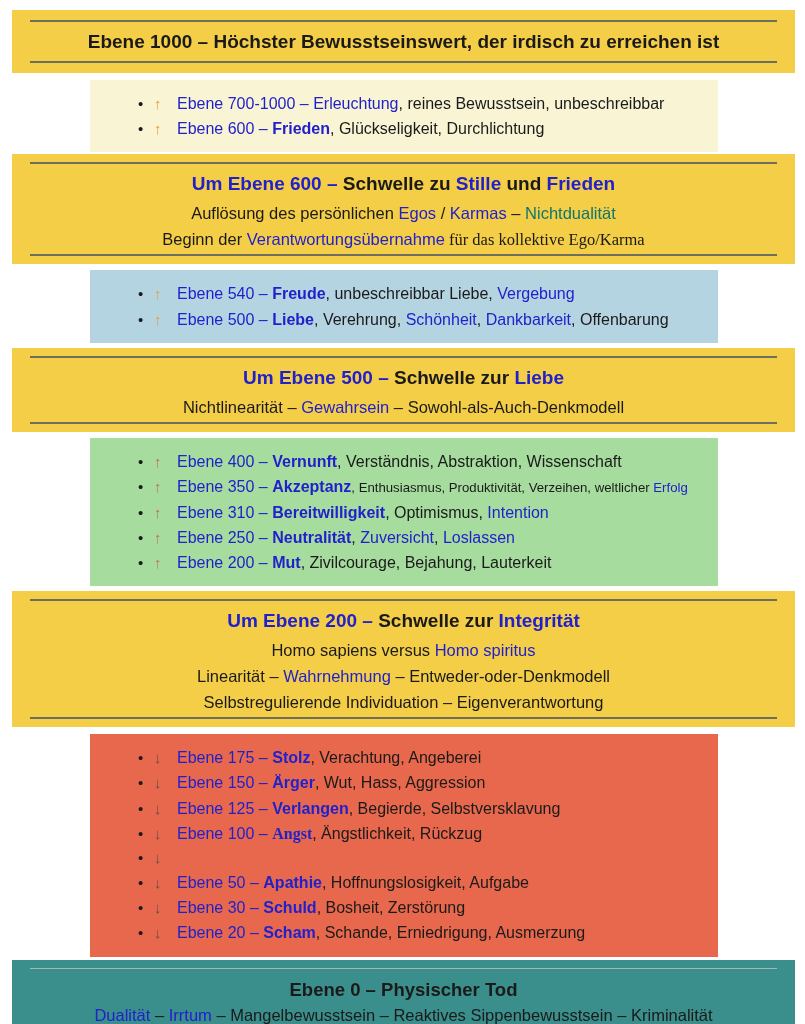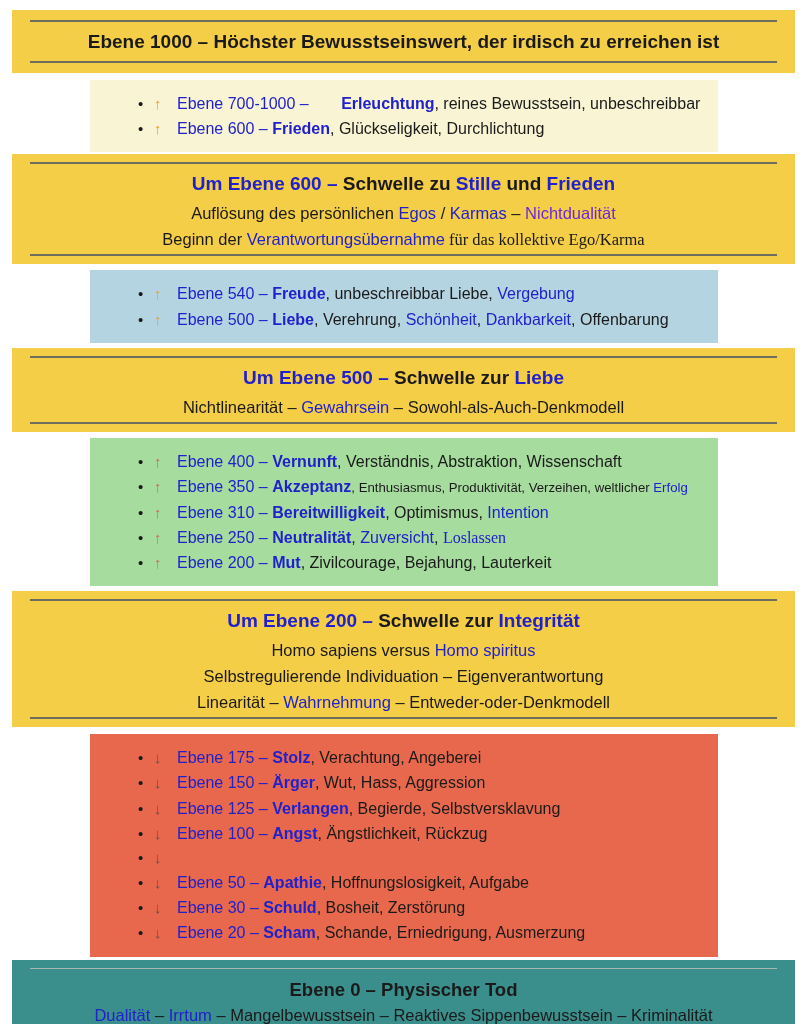--- a/index.html
+++ b/index.html
@@ -37,32 +37,32 @@
 <div id="root">
     <div class="band band-yellow sec-band-ebene-1000" style="background: rgb(245, 206, 72);">
       <div class="rule" style="background: rgb(110, 110, 94);"></div>
       <div class="band-title"><span style="color: rgb(26, 26, 26); font-weight: bold;">Ebene 1000 – Höchster Bewusstseinswert, der irdisch zu erreichen ist</span></div>
       <div class="rule" style="background: rgb(110, 110, 94);"></div>
     </div>
     <div class="list sec-section-700-1000" style="background: rgb(248, 244, 212);">
       <div class="row">
         <span class="dot" style="color: rgb(26, 26, 26);">•</span>
         <span class="arrow" style="color: rgb(229, 164, 47);">↑</span>
-        <span><span style="color: rgb(33, 33, 204);">Ebene 700-1000 – </span><span style="color: rgb(33, 33, 204); font-weight: bold; margin-left: 28px;">Erleuchtung</span><span style="color: rgb(26, 26, 26);">, reines Bewusstsein, unbeschreibbar</span></span>
+        <span><span style="color: rgb(33, 33, 204);">Ebene 700-1000 – </span><span style="color: rgb(33, 33, 204); font-weight: normal;">Erleuchtung</span><span style="color: rgb(26, 26, 26);">, reines Bewusstsein, unbeschreibbar</span></span>
       </div>
       <div class="row">
         <span class="dot" style="color: rgb(26, 26, 26);">•</span>
         <span class="arrow" style="color: rgb(229, 164, 47);">↑</span>
         <span><span style="color: rgb(33, 33, 204);">Ebene 600 – </span><span style="color: rgb(33, 33, 204); font-weight: bold;">Frieden</span><span style="color: rgb(26, 26, 26);">, Glückseligkeit, Durchlichtung</span></span>
       </div>
     </div>
     <div class="band band-yellow sec-band-um-ebene-600" style="background: rgb(245, 206, 72);">
       <div class="rule" style="background: rgb(110, 110, 94);"></div>
       <div class="band-title"><span style="color: rgb(33, 33, 204); font-weight: bold;">Um Ebene 600 – </span><span style="color: rgb(26, 26, 26); font-weight: bold;">Schwelle zu </span><span style="color: rgb(33, 33, 204); font-weight: bold;">Stille</span><span style="color: rgb(26, 26, 26); font-weight: bold;"> und </span><span style="color: rgb(33, 33, 204); font-weight: bold;">Frieden</span></div>
-      <div class="band-sub"><span style="color: rgb(26, 26, 26);">Auflösung des persönlichen </span><span style="color: rgb(33, 33, 204);">Egos</span><span style="color: rgb(26, 26, 26);"> / </span><span style="color: rgb(33, 33, 204);">Karmas</span><span style="color: rgb(26, 26, 26);"> – </span><span style="color: #6d28d9;">Nichtdualität</span></div>
+      <div class="band-sub"><span style="color: rgb(26, 26, 26);">Auflösung des persönlichen </span><span style="color: rgb(33, 33, 204);">Egos</span><span style="color: rgb(26, 26, 26);"> / </span><span style="color: rgb(33, 33, 204);">Karmas</span><span style="color: rgb(26, 26, 26);"> – </span><span style="color: #0f766e;">Nichtdualität</span></div>
       <div class="band-sub"><span style="color: rgb(26, 26, 26);">Beginn der </span><span style="color: rgb(33, 33, 204);">Verantwortungsübernahme</span><span style="color: rgb(26, 26, 26); font-family: Liberation Serif, serif;"> für das kollektive Ego/Karma</span></div>
       <div class="rule" style="background: rgb(110, 110, 94);"></div>
     </div>
     <div class="list sec-section-540-500" style="background: rgb(181, 212, 226);">
       <div class="row">
         <span class="dot" style="color: rgb(26, 26, 26);">•</span>
         <span class="arrow" style="color: rgb(229, 164, 47);">↑</span>
         <span><span style="color: rgb(33, 33, 204);">Ebene 540 – </span><span style="color: rgb(33, 33, 204); font-weight: bold;">Freude</span><span style="color: rgb(26, 26, 26);">, unbeschreibbar Liebe, </span><span style="color: rgb(33, 33, 204);">Vergebung</span></span>
       </div>
       <div class="row">
@@ -89,34 +89,34 @@
         <span><span style="color: rgb(33, 33, 204);">Ebene 350 – </span><span style="color: rgb(33, 33, 204); font-weight: bold;">Akzeptanz</span><span class="small" style="color: rgb(26, 26, 26);">, Enthusiasmus, Produktivität, Verzeihen, weltlicher </span><span class="small" style="color: rgb(33, 33, 204);">Erfolg</span></span>
       </div>
       <div class="row">
         <span class="dot" style="color: rgb(26, 26, 26);">•</span>
         <span class="arrow" style="color: rgb(200, 112, 92);">↑</span>
         <span><span style="color: rgb(33, 33, 204);">Ebene 310 – </span><span style="color: rgb(33, 33, 204); font-weight: bold;">Bereitwilligkeit</span><span style="color: rgb(26, 26, 26);">, Optimismus, </span><span style="color: rgb(33, 33, 204);">Intention</span></span>
       </div>
       <div class="row">
         <span class="dot" style="color: rgb(26, 26, 26);">•</span>
         <span class="arrow" style="color: rgb(200, 112, 92);">↑</span>
-        <span><span style="color: rgb(33, 33, 204);">Ebene 250 – </span><span style="color: rgb(33, 33, 204); font-weight: bold;">Neutralität</span><span style="color: rgb(26, 26, 26);">, </span><span style="color: rgb(33, 33, 204);">Zuversicht</span><span style="color: rgb(26, 26, 26);">, </span><span style="color: rgb(33, 33, 204); font-family: Liberation Serif, serif;">Loslassen</span></span>
+        <span><span style="color: rgb(33, 33, 204);">Ebene 250 – </span><span style="color: rgb(33, 33, 204); font-weight: bold;">Neutralität</span><span style="color: rgb(26, 26, 26);">, </span><span style="color: rgb(33, 33, 204);">Zuversicht</span><span style="color: rgb(26, 26, 26);">, </span><span style="color: rgb(33, 33, 204);">Loslassen</span></span>
       </div>
       <div class="row">
         <span class="dot" style="color: rgb(26, 26, 26);">•</span>
         <span class="arrow" style="color: rgb(200, 112, 92);">↑</span>
         <span><span style="color: rgb(33, 33, 204);">Ebene 200 – </span><span style="color: rgb(33, 33, 204); font-weight: bold;">Mut</span><span style="color: rgb(26, 26, 26);">, Zivilcourage, Bejahung, Lauterkeit</span></span>
       </div>
     </div>
     <div class="band band-yellow sec-band-um-ebene-200" style="background: rgb(245, 206, 72);">
       <div class="rule" style="background: rgb(110, 110, 94);"></div>
       <div class="band-title"><span style="color: rgb(33, 33, 204); font-weight: bold;">Um Ebene 200 – </span><span style="color: rgb(26, 26, 26); font-weight: bold;">Schwelle zur </span><span style="color: rgb(33, 33, 204); font-weight: bold;">Integrität</span></div>
       <div class="band-sub"><span style="color: rgb(26, 26, 26);">Homo sapiens versus </span><span style="color: rgb(33, 33, 204);">Homo spiritus</span></div>
+      <div class="band-sub"><span style="color: rgb(26, 26, 26);">Linearität – </span><span style="color: rgb(33, 33, 204);">Wahrnehmung</span><span style="color: rgb(26, 26, 26);"> – Entweder-oder-Denkmodell</span></div>
       <div class="band-sub"><span style="color: rgb(26, 26, 26);">Selbstregulierende Individuation – Eigenverantwortung</span></div>
-      <div class="band-sub"><span style="color: rgb(26, 26, 26);">Linearität – </span><span style="color: rgb(33, 33, 204);">Wahrnehmung</span><span style="color: rgb(26, 26, 26);"> – Entweder-oder-Denkmodell</span></div>
       <div class="rule" style="background: rgb(110, 110, 94);"></div>
     </div>
     <div class="list sec-section-175-20" style="background: rgb(231, 104, 76);">
       <div class="row">
         <span class="dot" style="color: rgb(26, 26, 26);">•</span>
         <span class="arrow" style="color: rgb(95, 83, 72);">↓</span>
         <span><span style="color: rgb(33, 33, 204);">Ebene 175 – </span><span style="color: rgb(33, 33, 204); font-weight: bold;">Stolz</span><span style="color: rgb(26, 26, 26);">, Verachtung, Angeberei</span></span>
       </div>
       <div class="row">
         <span class="dot" style="color: rgb(26, 26, 26);">•</span>
@@ -124,21 +124,21 @@
         <span><span style="color: rgb(33, 33, 204);">Ebene 150 – </span><span style="color: rgb(33, 33, 204); font-weight: bold;">Ärger</span><span style="color: rgb(26, 26, 26);">, Wut, Hass, Aggression</span></span>
       </div>
       <div class="row">
         <span class="dot" style="color: rgb(26, 26, 26);">•</span>
         <span class="arrow" style="color: rgb(95, 83, 72);">↓</span>
         <span><span style="color: rgb(33, 33, 204);">Ebene 125 – </span><span style="color: rgb(33, 33, 204); font-weight: bold;">Verlangen</span><span style="color: rgb(26, 26, 26);">, Begierde, Selbstversklavung</span></span>
       </div>
       <div class="row">
         <span class="dot" style="color: rgb(26, 26, 26);">•</span>
         <span class="arrow" style="color: rgb(95, 83, 72);">↓</span>
-        <span><span style="color: rgb(33, 33, 204);">Ebene 100 – </span><span style="color: rgb(33, 33, 204); font-weight: bold;">Angst</span><span style="color: rgb(26, 26, 26);">, Ängstlichkeit, Rückzug</span></span>
+        <span><span style="color: rgb(33, 33, 204);">Ebene 100 – </span><span style="color: rgb(33, 33, 204); font-weight: bold; font-family: Liberation Serif, serif;">Angst</span><span style="color: rgb(26, 26, 26);">, Ängstlichkeit, Rückzug</span></span>
       </div>
       <div class="row">
         <span class="dot" style="color: rgb(26, 26, 26);">•</span>
         <span class="arrow" style="color: rgb(95, 83, 72);">↓</span>
       </div>
       <div class="row">
         <span class="dot" style="color: rgb(26, 26, 26);">•</span>
         <span class="arrow" style="color: rgb(95, 83, 72);">↓</span>
         <span><span style="color: rgb(33, 33, 204);">Ebene 50 – </span><span style="color: rgb(33, 33, 204); font-weight: bold;">Apathie</span><span style="color: rgb(26, 26, 26);">, Hoffnungslosigkeit, Aufgabe</span></span>
       </div>

